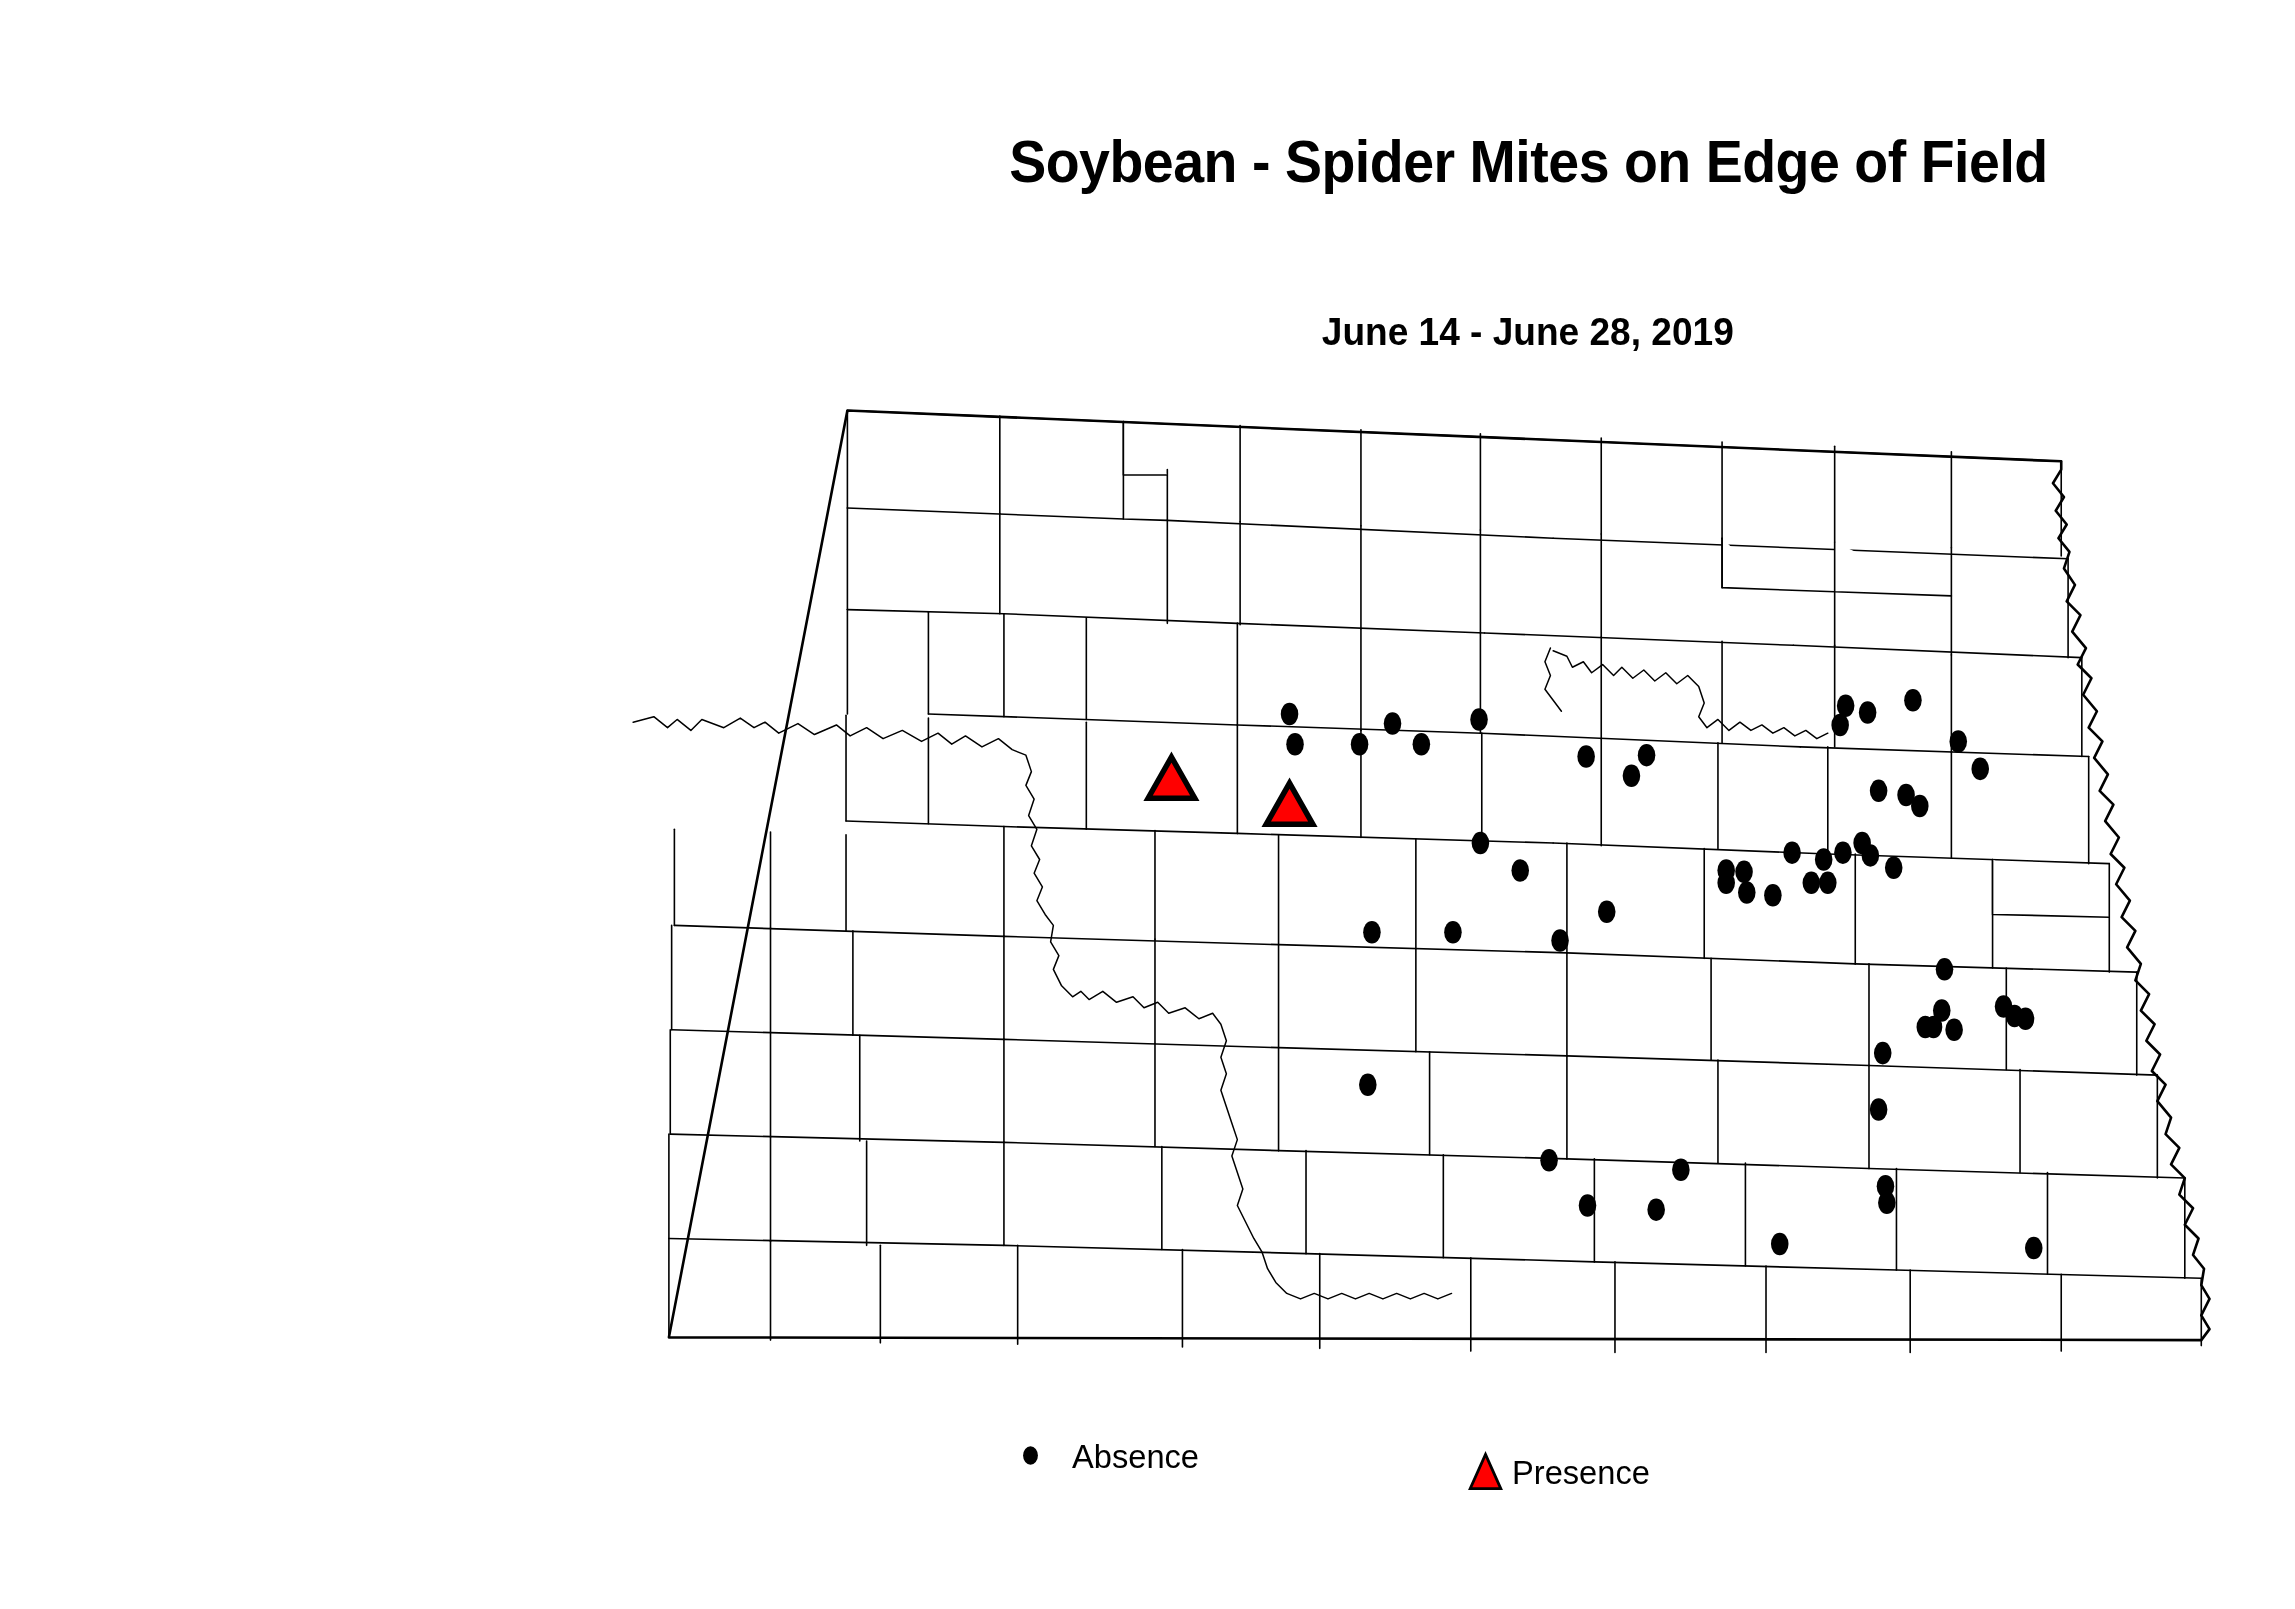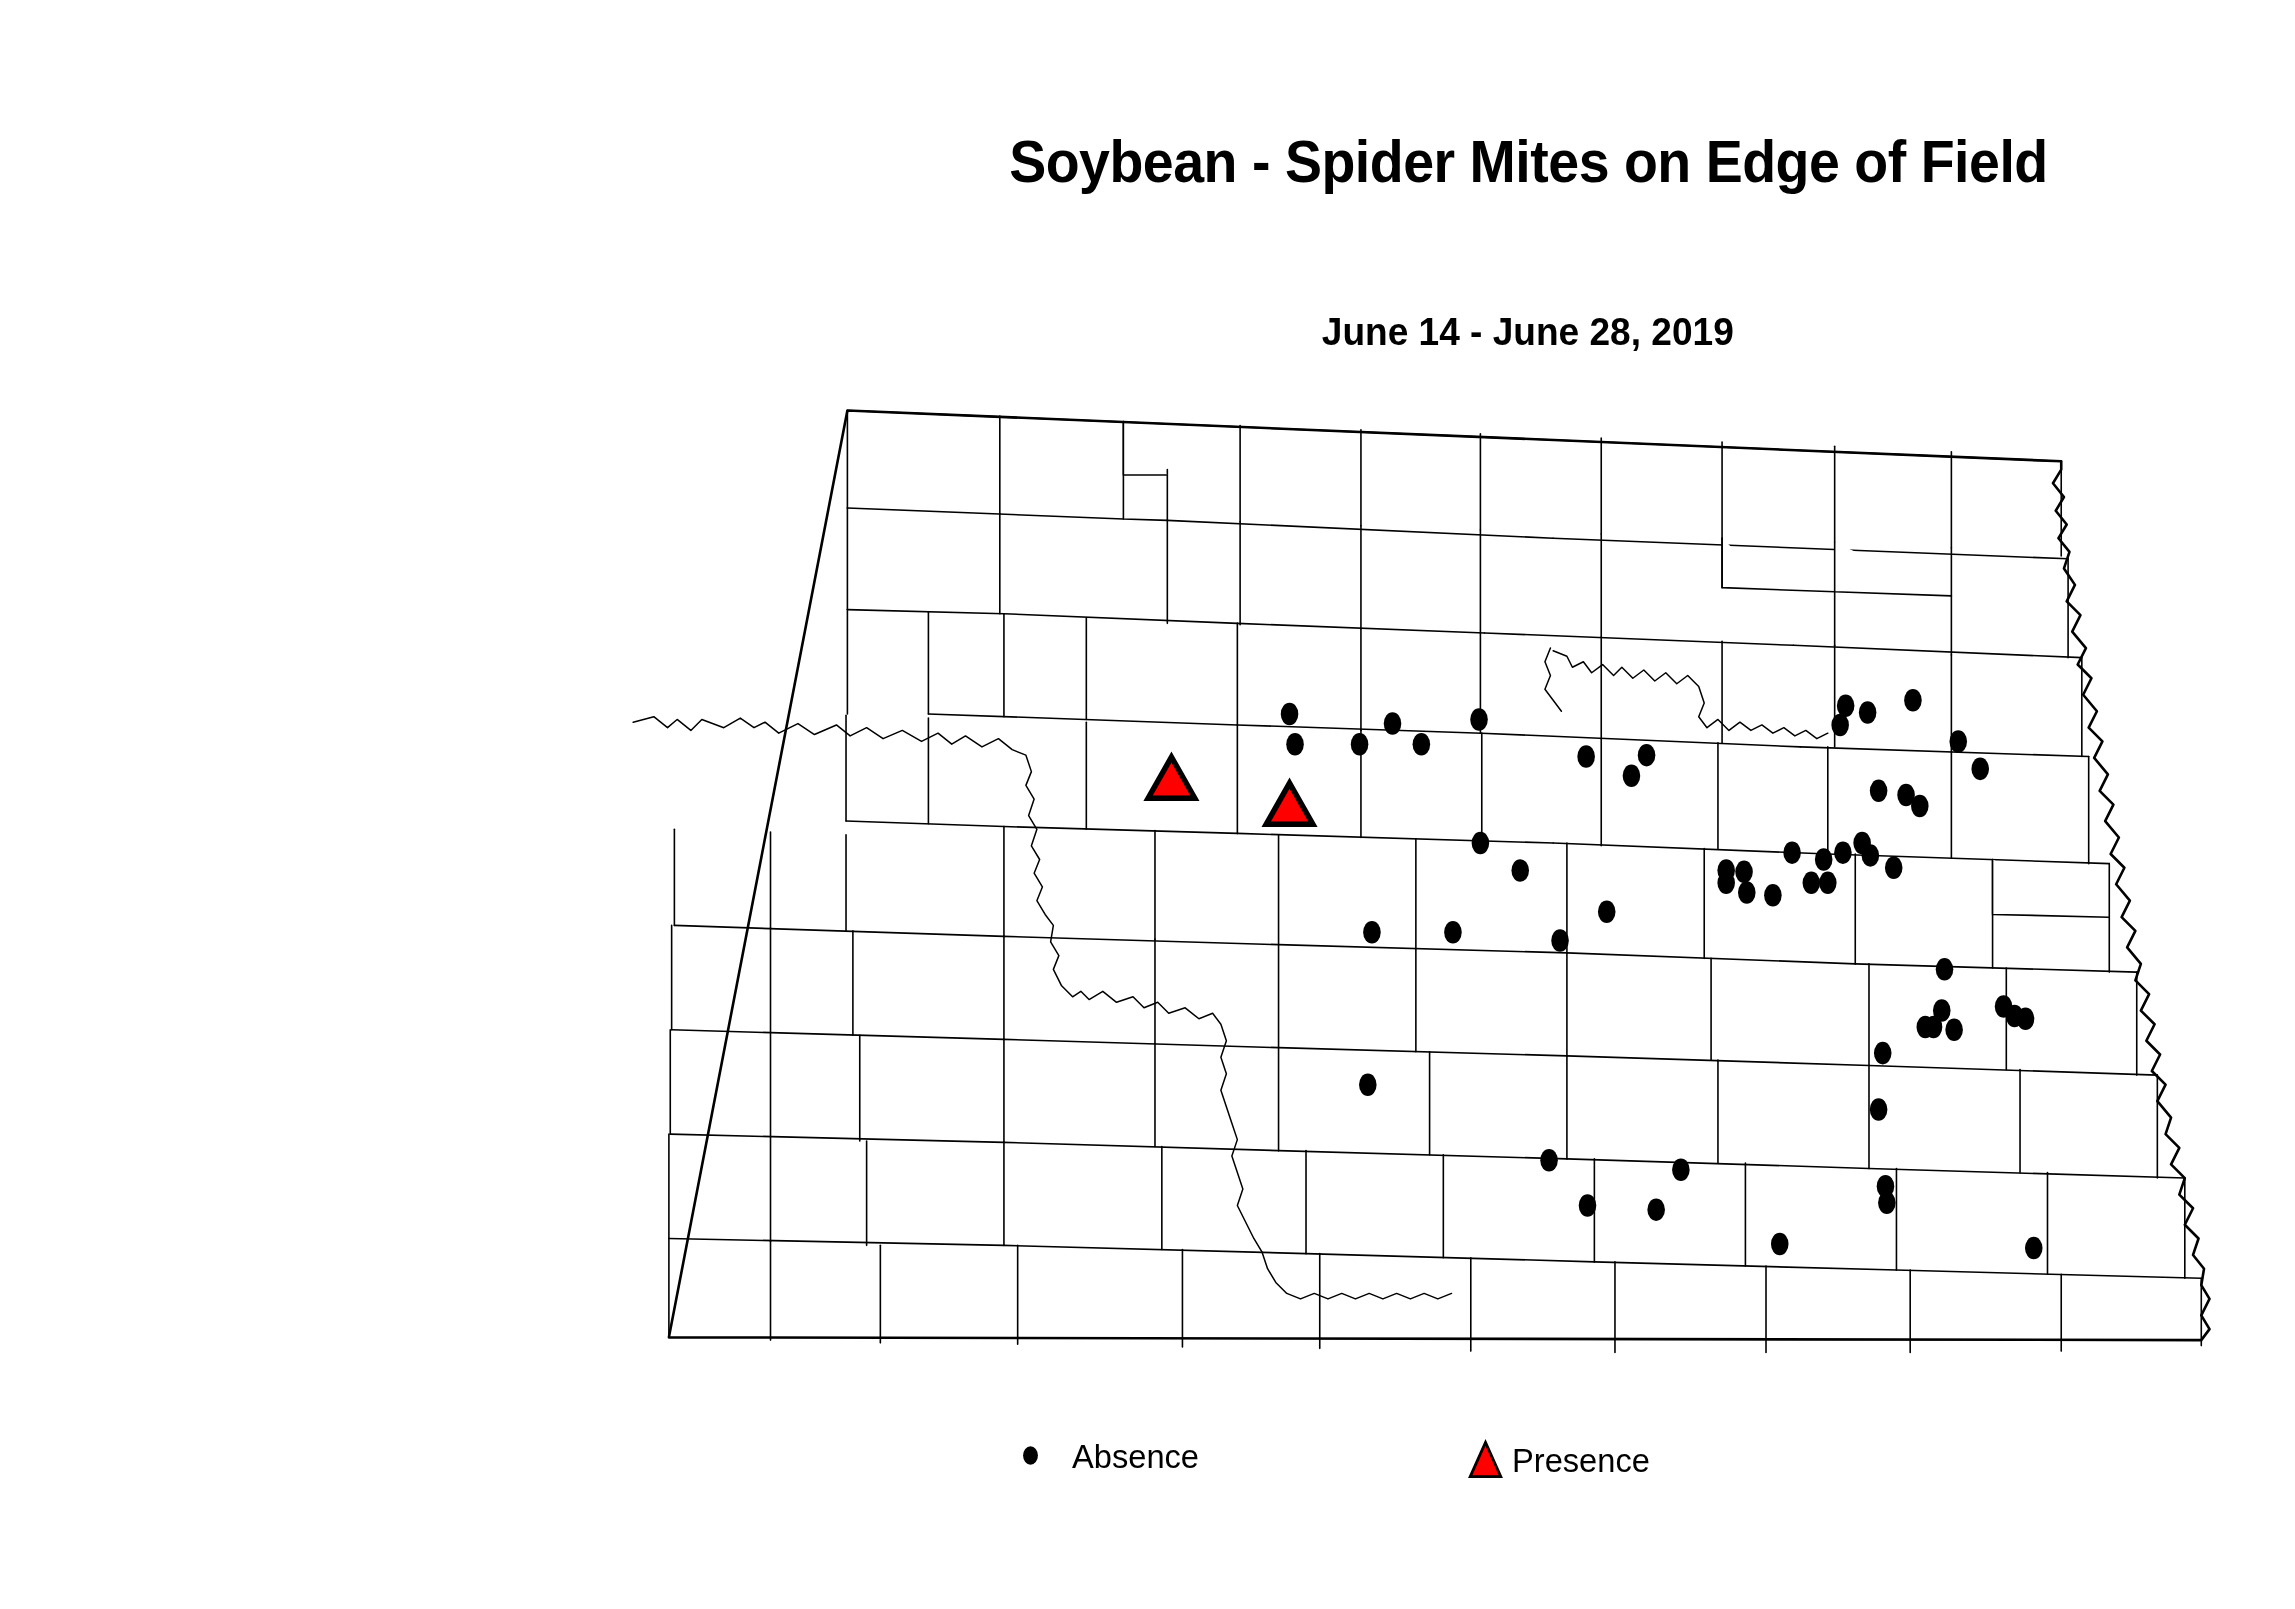--- a/index.html
+++ b/index.html
@@ -113,21 +113,21 @@
     height: 78px;
   }
   .legend-item {
     position: absolute;
     display: flex;
     align-items: center;
     height: 55px;
     justify-content: center;
   }
   .legend-item.absence { left: 1005px; top: 0; }
-  .legend-item.presence { left: 1460px; top: 4px; }
+  .legend-item.presence { left: 1460px; top: 16px; }
   .legend-swatch {
     width: 51px;
     height: 51px;
     position: relative;
     flex: 0 0 auto;
   }
   .legend-swatch svg { display:block; width:51px; height:51px; }
   .legend-label {
     font-family: "Liberation Sans Narrow", "Liberation Sans", sans-serif;
     font-weight: normal;

